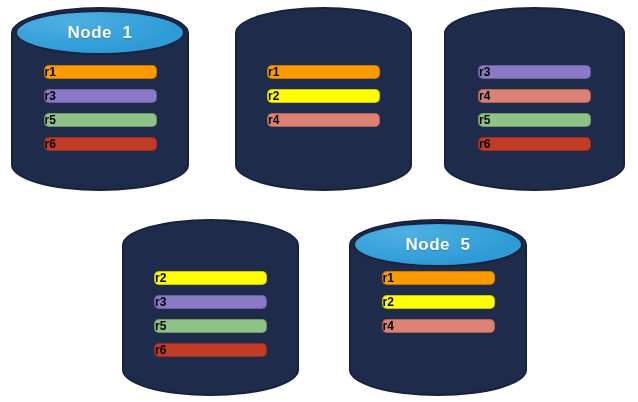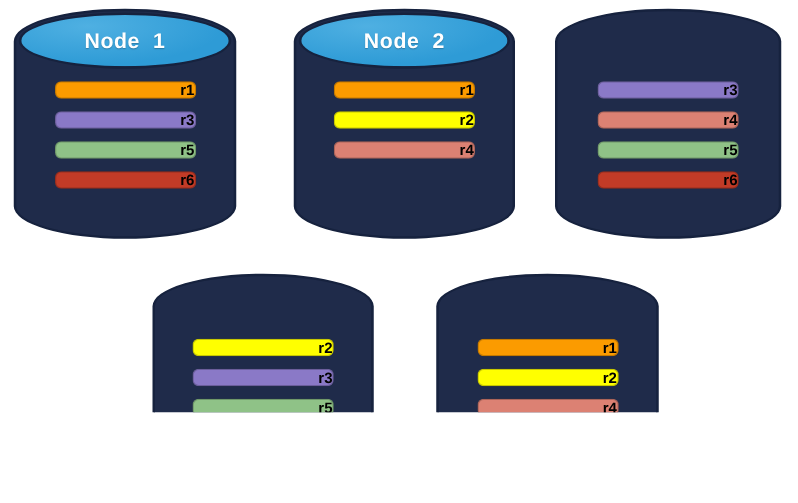--- a/index.html
+++ b/index.html
@@ -4,21 +4,21 @@
 <style>
   html, body {
     margin: 0;
     padding: 0;
     background: #ffffff;
     font-family: "Liberation Sans", sans-serif;
   }
   .canvas {
     position: relative;
     width: 638px;
-    height: 330px;
+    height: 402px;
     background: #ffffff;
     overflow: hidden;
   }
   .node { position: absolute; }
 
   
   .cyl-body {
     position: absolute;
     inset: 0;
     background: var(--cylinder_body, #1F2B4A);
@@ -64,21 +64,21 @@
   .row-top .bars { top: 58px; }
   .row-bottom .bars { top: 52px; }
   .bar {
     width: 113px;
     height: 14px;
     border-radius: 5px;
     border: 1px solid rgba(0,0,0,0.22);
     box-sizing: border-box;
     display: flex;
     align-items: center;
-    justify-content: flex-end;
+    justify-content: flex-start;
   }
   .bar span {
     color: #000000;
     font-size: 12px;
     font-weight: bold;
     line-height: 12px;
   }
 
   
   .pos-1 { left: 11px;  top: 7px;   width: 178px; height: 184px; }
@@ -108,23 +108,20 @@
           <span>r5</span>
         </div>
       <div class="bar" style="background-color: rgb(194, 59, 39);">
           <span>r6</span>
         </div>
     </div>
   </div>
 
   <div class="node row-top pos-2">
     <div class="cyl-body"></div>
-    <div class="cyl-top">
-      <span class="cyl-title">Node  2</span>
-    </div>
     <div class="bars">
       <div class="bar" style="background-color: rgb(251, 155, 0);">
           <span>r1</span>
         </div>
       <div class="bar" style="background-color: rgb(255, 255, 0);">
           <span>r2</span>
         </div>
       <div class="bar" style="background-color: rgb(220, 129, 115);">
           <span>r4</span>
         </div>
@@ -162,20 +159,23 @@
           <span>r5</span>
         </div>
       <div class="bar" style="background-color: rgb(194, 59, 39);">
           <span>r6</span>
         </div>
     </div>
   </div>
 
   <div class="node row-bottom pos-5">
     <div class="cyl-body"></div>
+    <div class="cyl-top">
+      <span class="cyl-title">Node  5</span>
+    </div>
     <div class="bars">
       <div class="bar" style="background-color: rgb(251, 155, 0);">
           <span>r1</span>
         </div>
       <div class="bar" style="background-color: rgb(255, 255, 0);">
           <span>r2</span>
         </div>
       <div class="bar" style="background-color: rgb(220, 129, 115);">
           <span>r4</span>
         </div>

